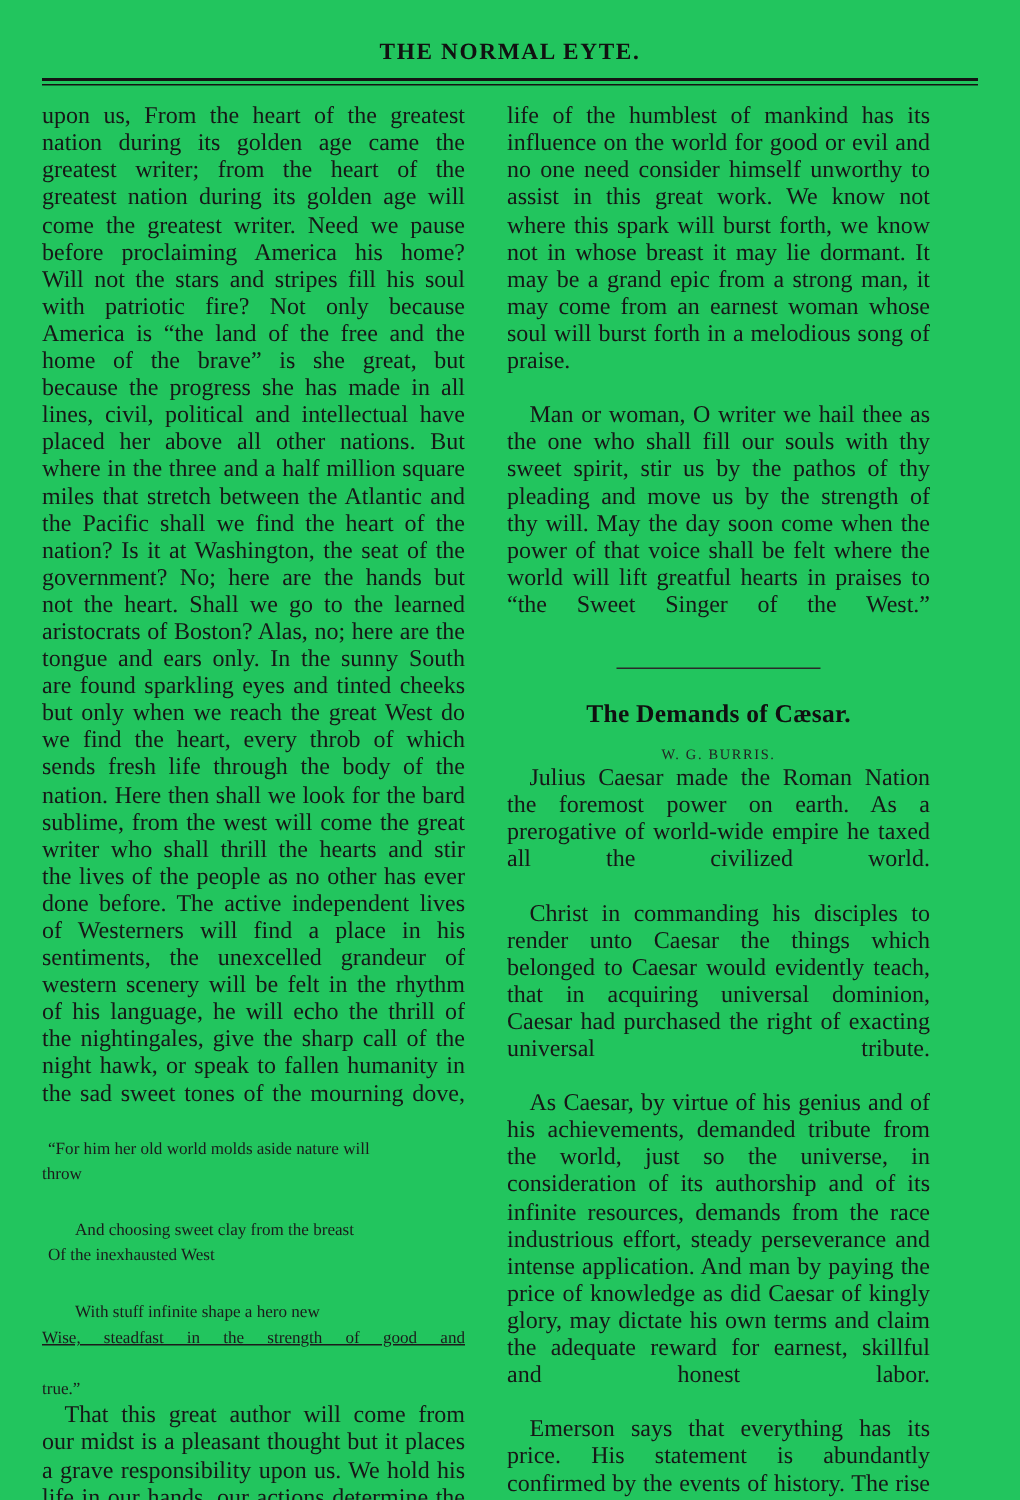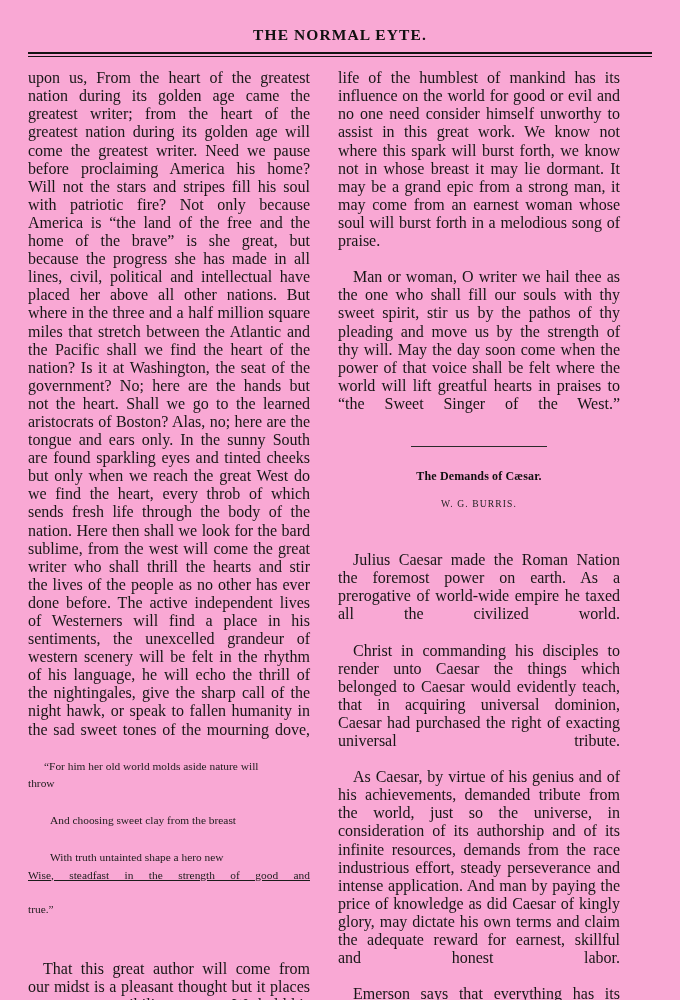--- a/index.html
+++ b/index.html
@@ -14,21 +14,21 @@
     font-family: "Liberation Serif", "DejaVu Serif", serif;
     color: #1a1a1a;
     position: relative;
   }
   .page {
     width: 680px;
     height: 1000px;
     box-sizing: border-box;
     padding: 0;
     position: relative;
-    background: #f9a8d4;
+    background: #22c55e;
   }
 
   
   .masthead {
     text-align: center;
     font-family: "Liberation Serif", "DejaVu Serif", serif;
     font-weight: bold;
     font-size: 15.5px;
     letter-spacing: 1.1px;
     padding-top: 26px;
@@ -59,39 +59,39 @@
   p.body {
     margin: 0;
     font-size: 16px;
     line-height: 18.1px;
     text-align: justify;
     text-indent: 0;
     color: #171717;
     word-spacing: 0.4px;
     -webkit-font-smoothing: none;
   }
-  p.body.indent { text-indent: 15px; margin-top: 42px; }
+  p.body.indent { text-indent: 15px; }
   p.body + p.body { margin-top: 0; }
 
   
   p.body::after {
     content: "";
     display: inline-block;
     width: 100%;
   }
 
   
   .verse {
     font-size: 11.4px;
     line-height: 17.2px;
     color: #1b1b1b;
     margin: 1px 0 0 0;
   }
   .verse .vline { white-space: normal; }
-  .verse .vline.flush   { margin-left: 16px; }
+  .verse .vline.flush   { margin-left: 4px; }
   .verse .vline.ind1    { margin-left: 22px; margin-top: 20px; }
   .verse .vline.ind2    { }
   .verse .vline.spread  {
     text-align: justify;
     margin-left: 0;
     text-decoration: underline;
   }
   .verse .vline.spread::after {
     content: "";
     display: inline-block;
@@ -106,21 +106,21 @@
   .divider {
     display: inline-block;
     width: 136px;
     height: 0;
     border-top: 1.1px solid #2a2a2a;
     vertical-align: middle;
   }
   h2.article-title {
     margin: 12px;
     text-align: center;
-    font-size: 12px;
+    font-size: 17px;
     font-weight: bold;
     letter-spacing: 0.15px;
     color: #101010;
     line-height: 20px;
   }
   .byline {
     text-align: center;
     font-size: 9.6px;
     letter-spacing: 1.1px;
     margin: 3px 0 1px 0;
@@ -138,21 +138,22 @@
   <div class="columns">
 
     <div class="col col-left">
 
       <p class="body">upon us, From the heart of the greatest nation during its golden age came the greatest writer; from the heart of the greatest nation during its golden age will come the greatest writer. Need we pause before proclaiming America his home? Will not the stars and stripes fill his soul with patriotic fire? Not only because America is “the land of the free and the home of the brave” is she great, but because the progress she has made in all lines, civil, political and intellectual have placed her above all other nations. But where in the three and a half million square miles that stretch between the Atlantic and the Pacific shall we find the heart of the nation? Is it at Washington, the seat of the government? No; here are the hands but not the heart. Shall we go to the learned aristocrats of Boston? Alas, no; here are the tongue and ears only. In the sunny South are found sparkling eyes and tinted cheeks but only when we reach the great West do we find the heart, every throb of which sends fresh life through the body of the nation. Here then shall we look for the bard sublime, from the west will come the great writer who shall thrill the hearts and stir the lives of the people as no other has ever done before. The active independent lives of Westerners will find a place in his sentiments, the unexcelled grandeur of western scenery will be felt in the rhythm of his language, he will echo the thrill of the nightingales, give the sharp call of the night hawk, or speak to fallen humanity in the sad sweet tones of the mourning dove,</p>
 
       <div class="verse">
         <div class="vline flush">“For him her old world molds aside nature will</div>
         <div class="vline ind2">throw</div>
         <div class="vline ind1">And choosing sweet clay from the breast</div>
-        <div class="vline ind1">With truth untainted shape a hero new</div>
+        <div class="vline flush">Of the inexhausted West</div>
+        <div class="vline ind1">With stuff infinite shape a hero new</div>
         <div class="vline spread">Wise, steadfast in the strength of good and</div>
         <div class="vline ind2">true.”</div>
       </div>
 
       <p class="body indent">That this great author will come from our midst is a pleasant thought but it places a grave responsibility upon us. We hold his life in our hands, our actions determine the measure of greatness that he will attain. His life will be better if we look heavenward, his work have a nobler purpose if we strive for higher things, he will gain a greater perfection in art if we write as well as possible, for the</p>
 
     </div>
 
     <div class="col col-right">
 

